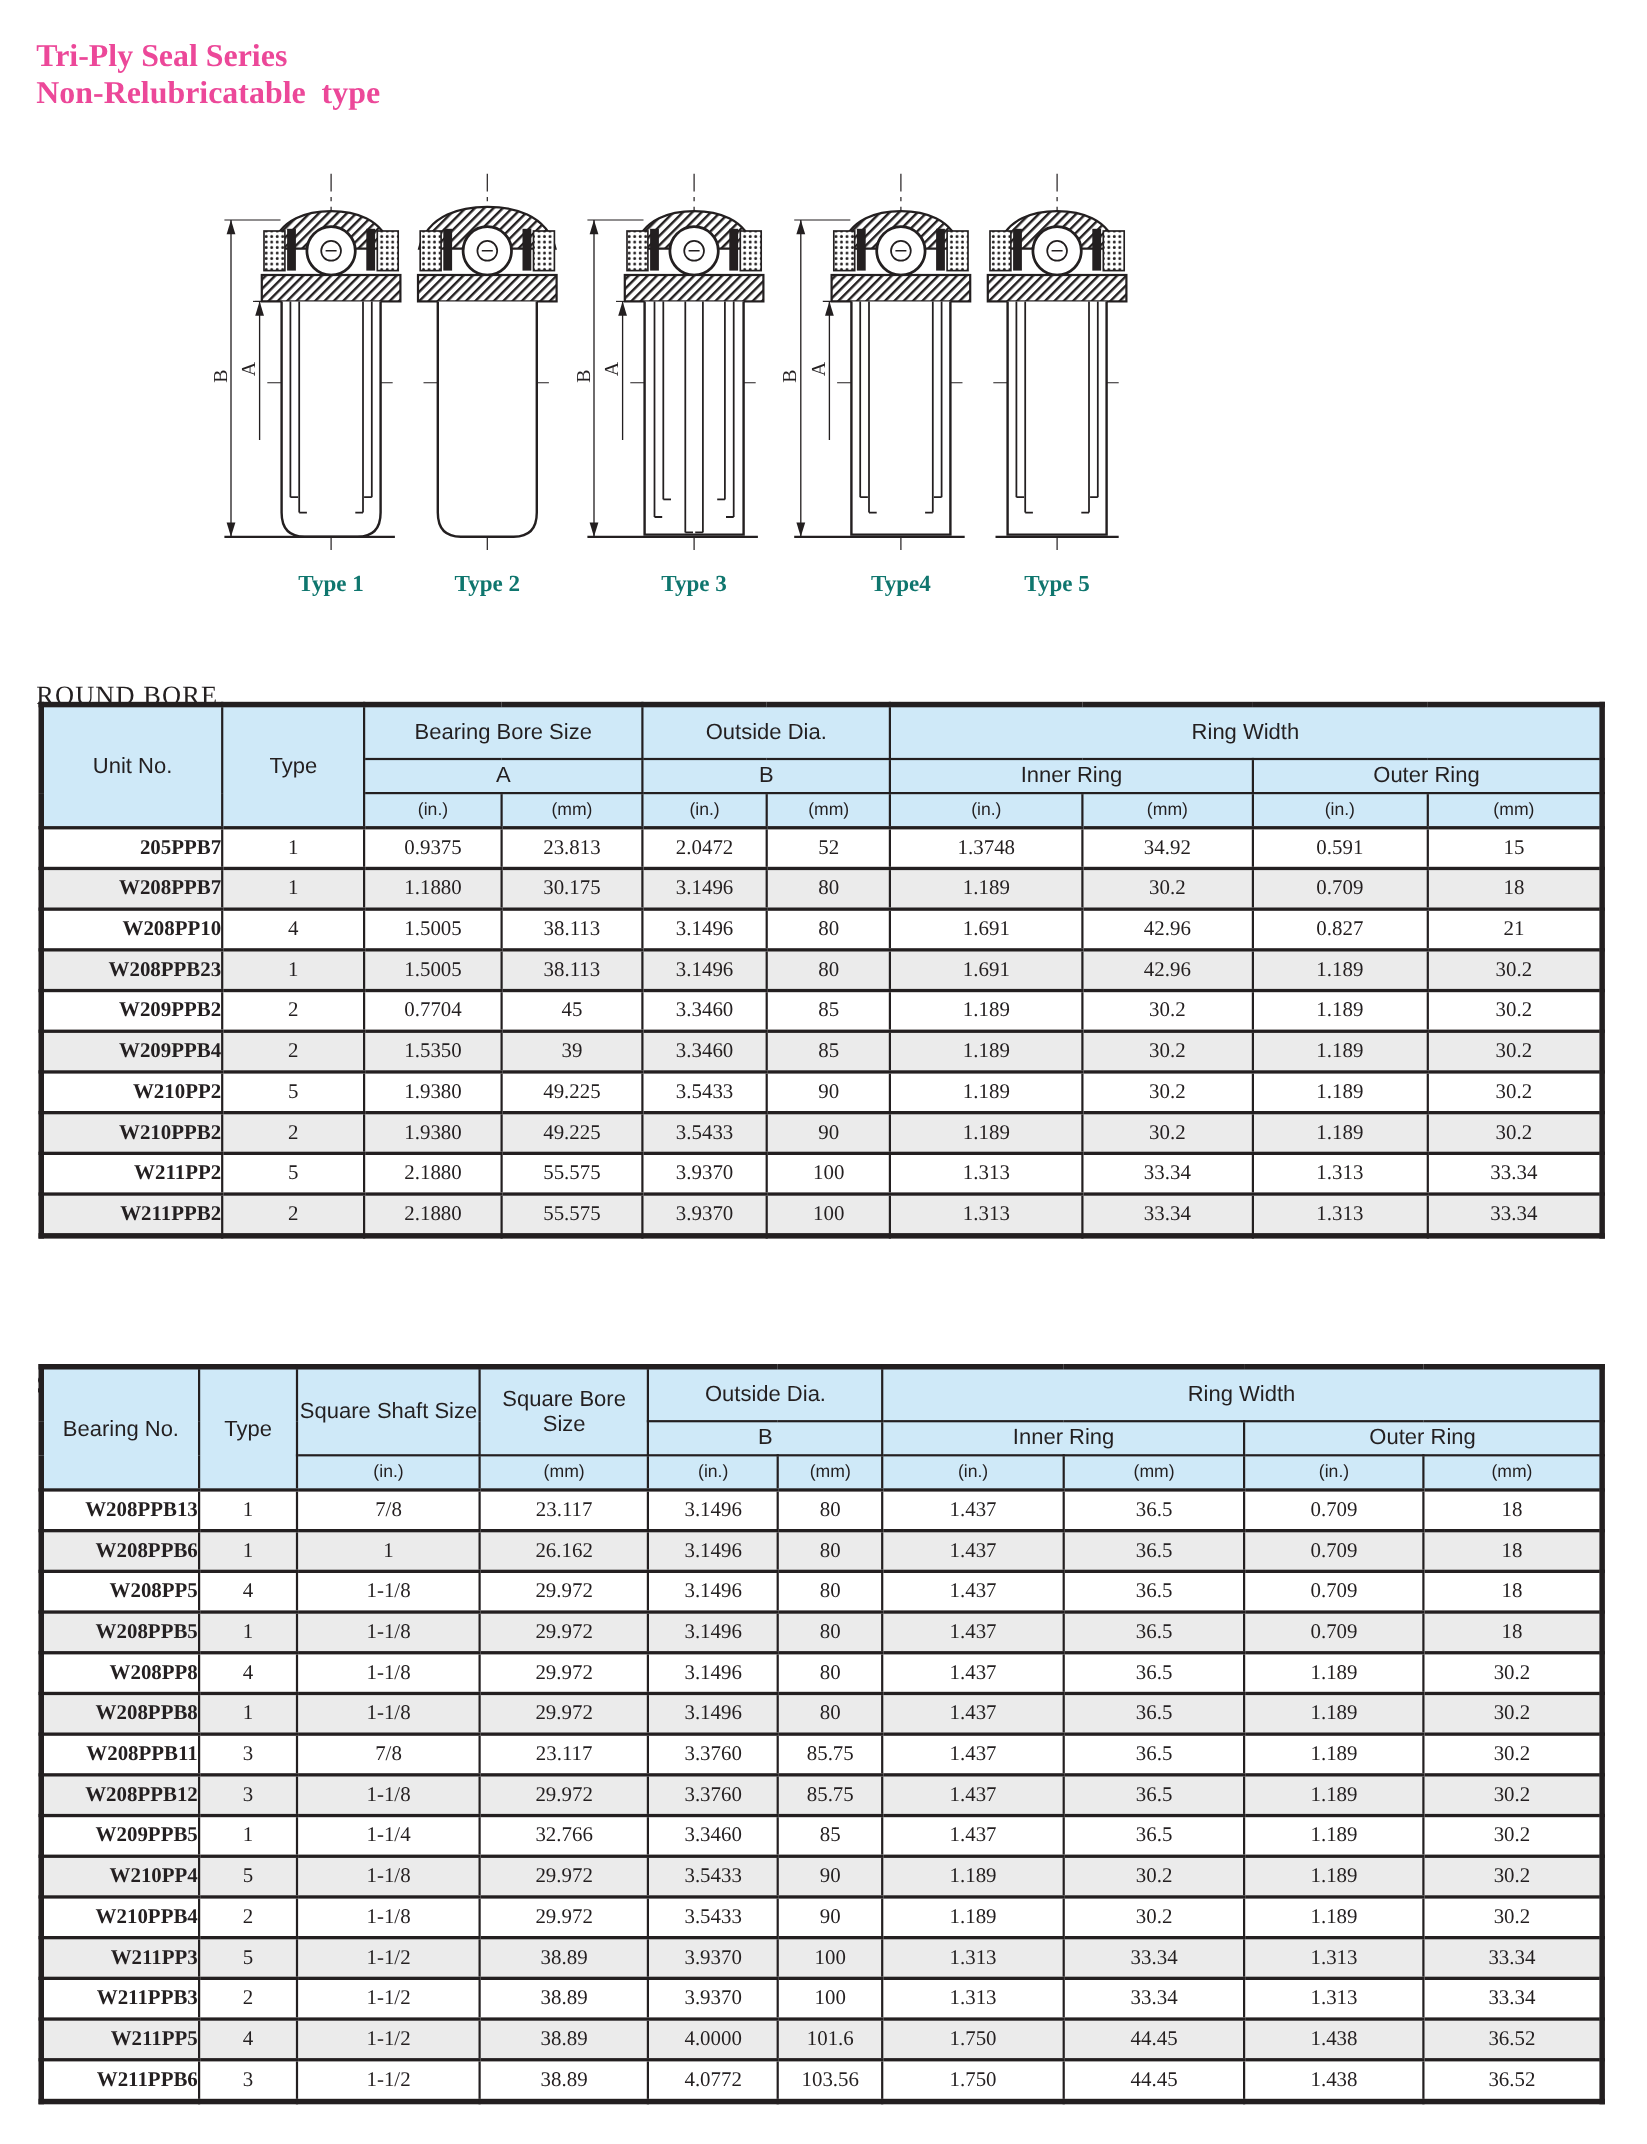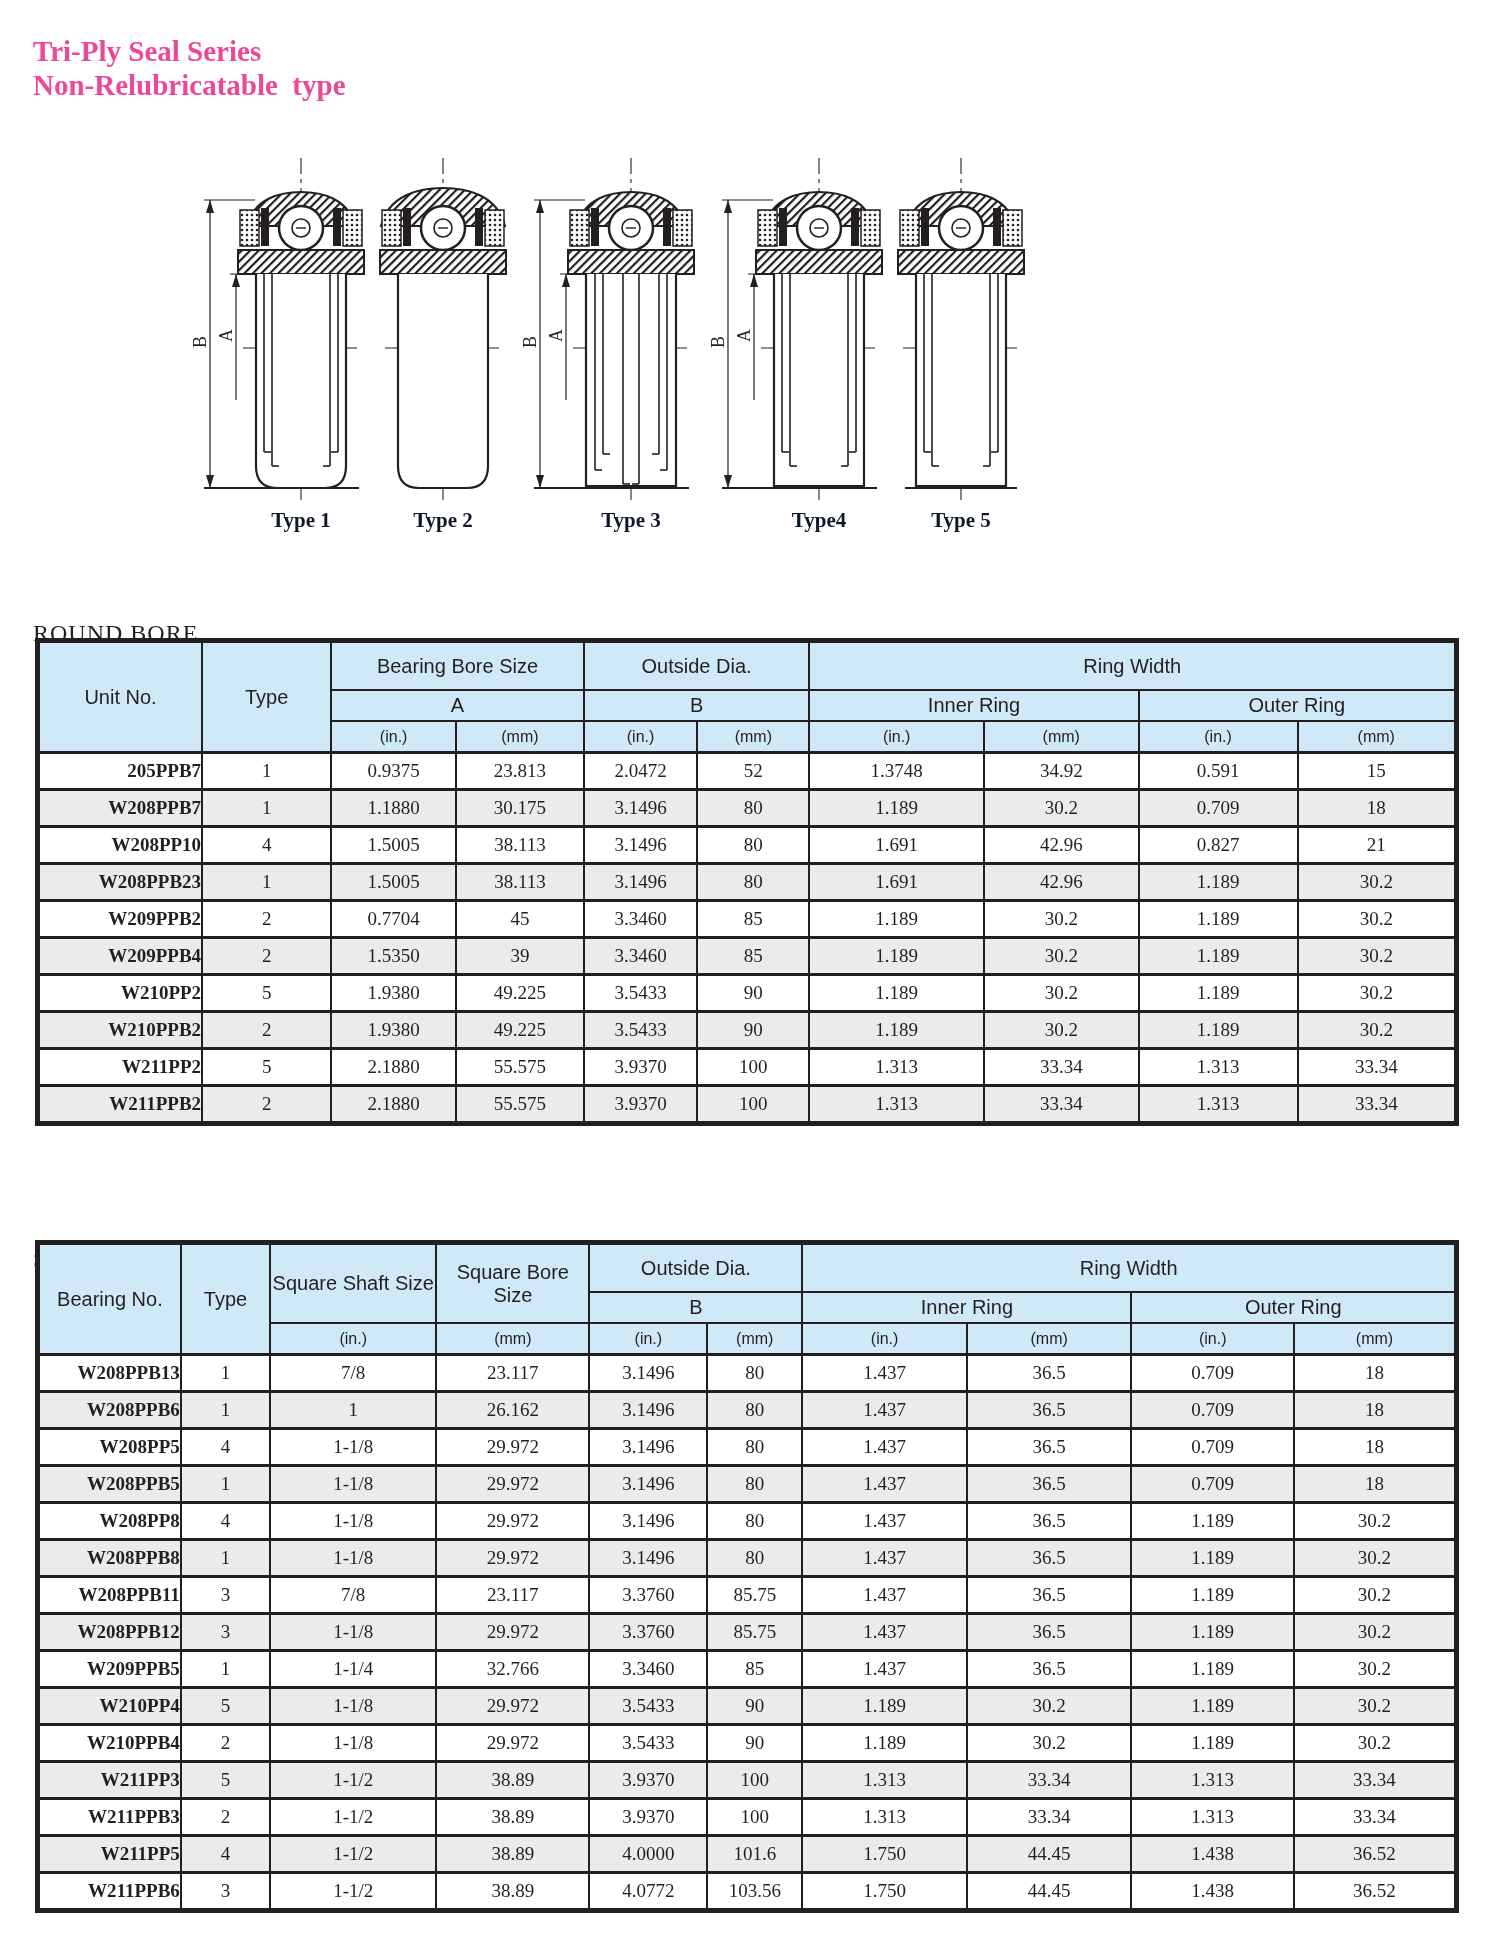--- a/index.html
+++ b/index.html
@@ -6,21 +6,21 @@
   body{width:1497px;height:1949px;font-family:"Liberation Sans",sans-serif;color:#231F20;}
   .page{position:relative;width:1497px;height:1949px;overflow:hidden;}
 
   
   .title-block{position:absolute;left:33px;top:34px;}
   .title-line{color:#ec4899;font-family:"Liberation Serif",serif;font-weight:bold;font-size:29px;line-height:34px;}
 
   
   .diagrams{position:absolute;left:190px;top:148px;display:flex;align-items:flex-start;}
   .diagram{display:flex;flex-direction:column;margin-right:12px;}
-  .type-caption{text-align:center;color:#0f172a;font-family:"Liberation Serif",serif;font-weight:bold;font-size:21px;}
+  .type-caption{margin-top:10px;text-align:center;color:#0f766e;font-family:"Liberation Serif",serif;font-weight:bold;font-size:21px;}
   .diagram.has-dims .type-caption{padding-left:46px;}
 
   
   .section-title{position:absolute;left:33px;font-family:"Liberation Serif",serif;font-size:24px;letter-spacing:1px;color:#231F20;}
   #round-title{top:620px;}
   #square-title{top:1198px;margin-top:48px;}
 
   
   .tbl{position:absolute;left:35px;border-collapse:collapse;table-layout:fixed;width:1424px;border:5px solid #231F20;}
   #round-table{top:638px;}

